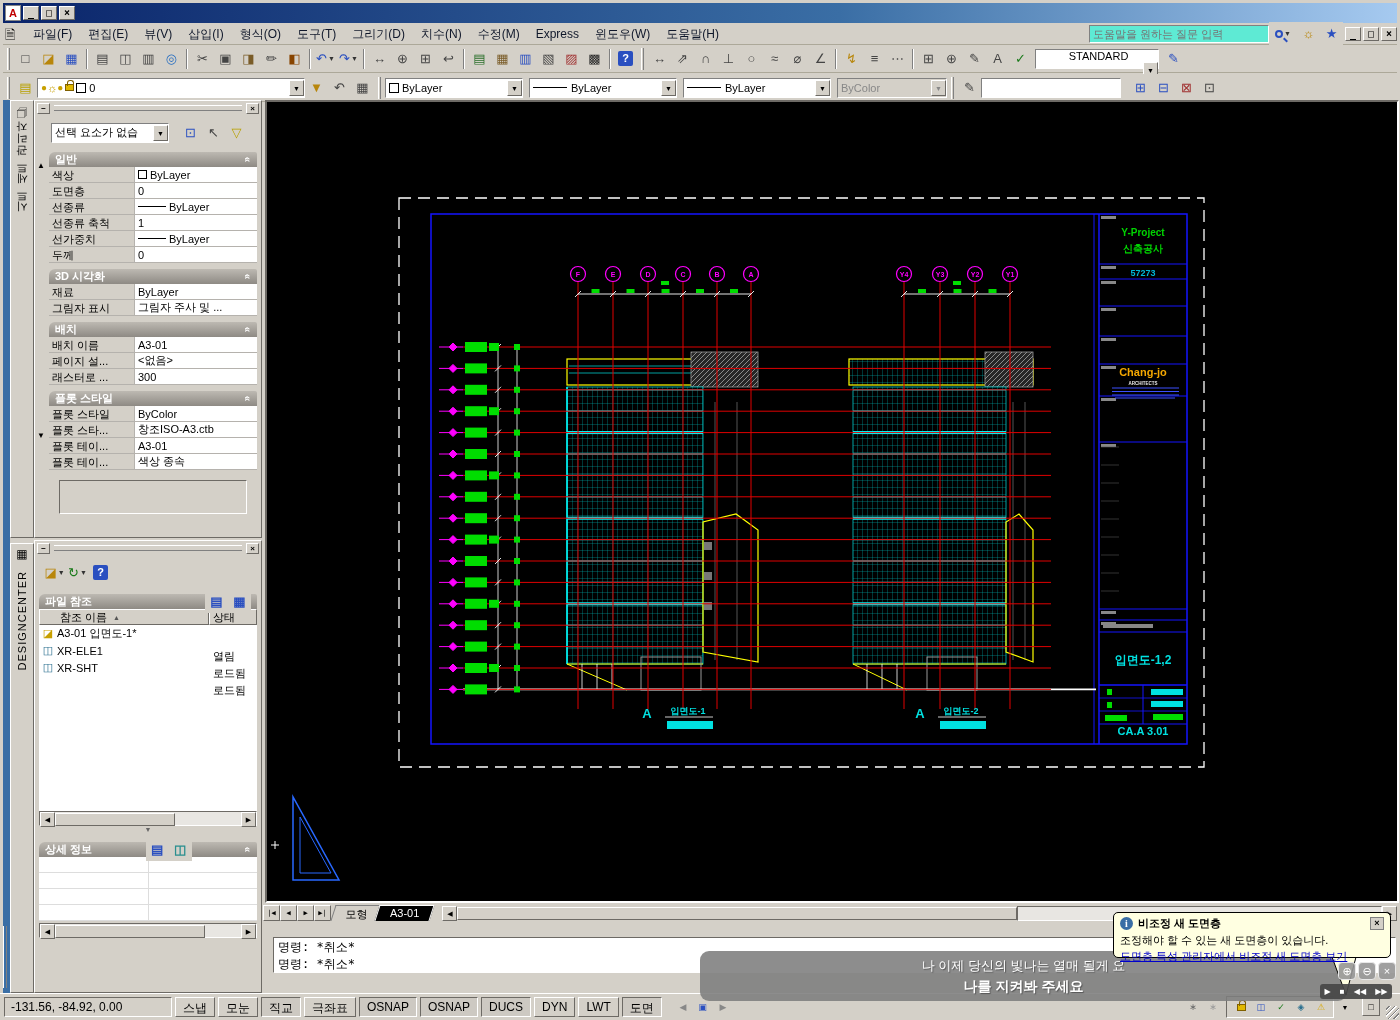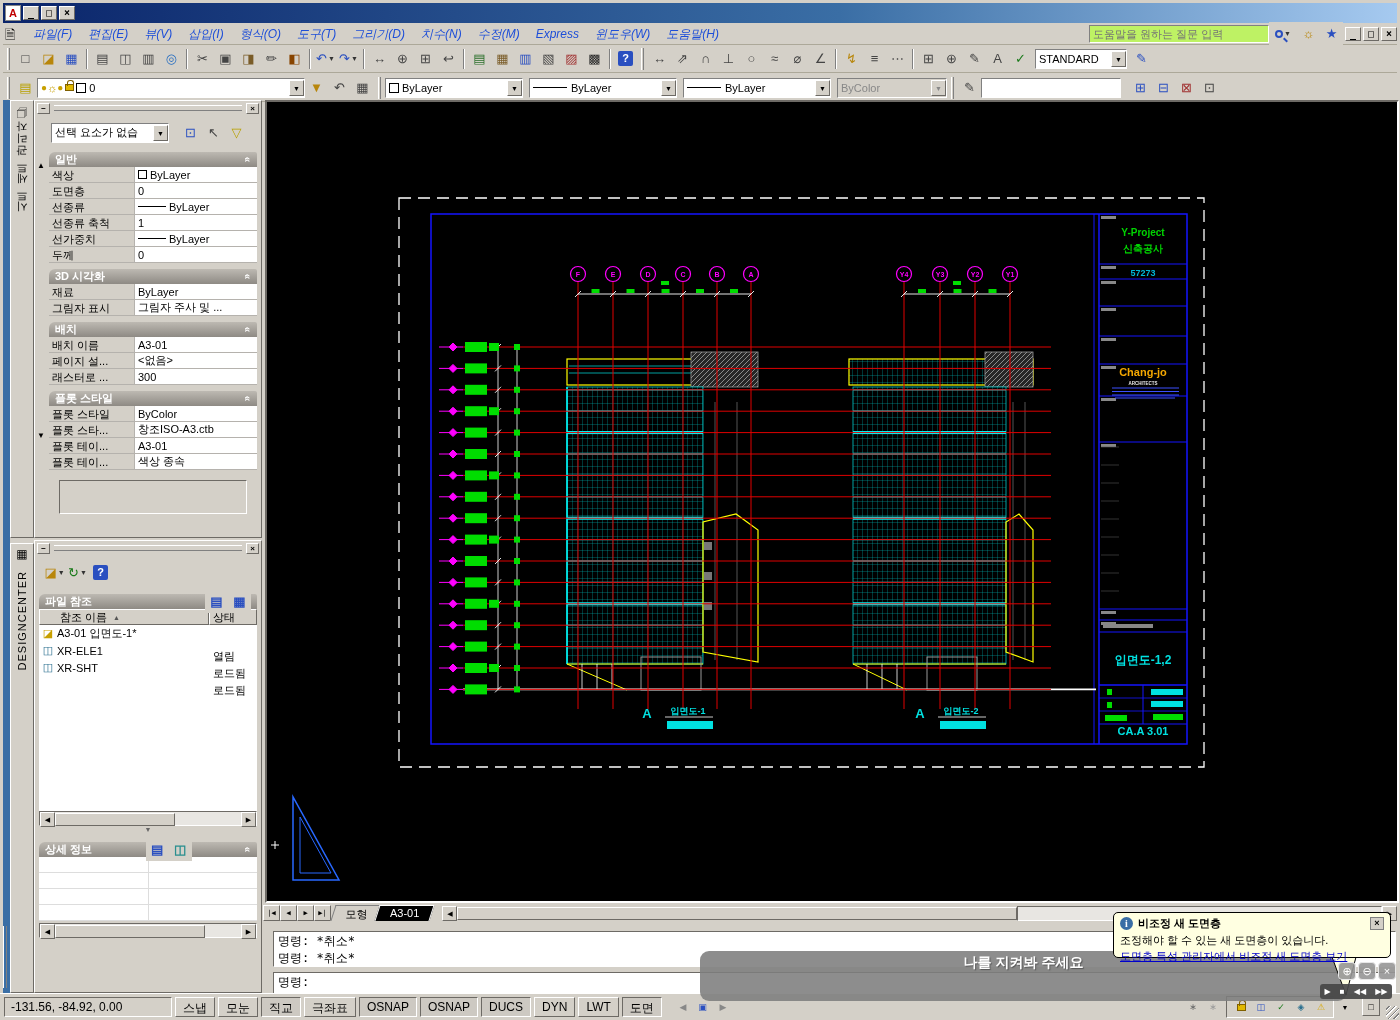--- a/index.html
+++ b/index.html
@@ -2,36 +2,36 @@
 <html><head>
 <meta charset="utf-8">
 <style>
   * { margin:0; padding:0; box-sizing:border-box; }
   html,body { width:1400px; height:1020px; overflow:hidden; }
   body { font-family:"Liberation Sans", sans-serif; background:#d4d0c8; position:relative; }
 
   
   .raised { border:1px solid; border-color:#ffffff #6d6a65 #6d6a65 #ffffff; background:#d4d0c8; }
   .sunken { border:1px solid; border-color:#6d6a65 #ffffff #ffffff #6d6a65; }
-  .field  { border:1px solid; border-color:#808080 #ffffff #ffffff #808080; background:#bef264; }
+  .field  { border:1px solid; border-color:#808080 #ffffff #ffffff #808080; background:#5eead4; }
 
   
   #titlebar { position:absolute; left:3px; top:3px; right:3px; height:20px;
     background:linear-gradient(90deg,#0a246a,#3a6ea5 60%,#a6caf0); color:#fff;
     display:flex; align-items:center; padding:0 2px; }
   #titlebar .ttext { font-size:12px; font-weight:bold; margin-left:4px; white-space:nowrap; overflow:hidden; flex:1; }
   .winbtn { width:16px; height:14px; font-size:10px; line-height:11px; text-align:center; color:#000;
     font-weight:bold; margin-left:2px; font-family:"DejaVu Sans Mono",monospace; }
   #appicon { width:16px; height:16px; background:#fff; border:1px solid #888; color:#c00000;
     font-weight:bold; font-size:11px; text-align:center; line-height:14px; }
 
   
   #menubar { position:absolute; left:3px; top:23px; right:3px; height:22px; background:#d4d0c8;
     display:flex; align-items:center; border-bottom:1px solid #aca899; }
-  .menuitem { font-size:12px; padding:3px 8px; color:#1d4ed8;font-style:italic; }
+  .menuitem { font-size:12px; padding:3px 8px; color:#0f172a; }
   #helpbox { display:flex; align-items:center; margin-left:auto; }
   #helpinput { width:180px; height:18px; font-size:11px; padding:1px 3px; color:#555; }
   .mini-mag { width:8px; height:8px; border:2px solid #2a4fc0; border-radius:50%; position:relative; }
   .mini-mag::after { content:''; position:absolute; width:5px; height:2px; background:#2a4fc0;
     transform:rotate(45deg); left:6px; top:7px; }
 
   
   .tbrow { position:absolute; left:3px; right:3px; height:28px; background:#d4d0c8;
     display:flex; align-items:center; border-bottom:1px solid #aca899; }
   .grip { width:3px; height:22px; border-left:1px solid #fff; border-right:1px solid #808080; margin:0 4px; }
@@ -95,21 +95,21 @@
   
   #tabsrow { position:absolute; left:263px; top:903px; width:1134px; height:18px; background:#d4d0c8;
     display:flex; align-items:flex-end; }
   .navbtn { width:17px; height:16px; font-size:7px; text-align:center; line-height:14px; font-family:"DejaVu Sans Mono",monospace; }
   .laytab { height:16px; padding:1px 12px; font-size:11px; border:1px solid #808080; border-bottom:none;
     transform:skewX(-18deg); margin-left:-4px; background:#d4d0c8; }
   .laytab span { display:inline-block; transform:skewX(18deg); }
   .laytab.active { background:#000; color:#fff; border-color:#fff; }
 
   
-  #cmdarea { position:absolute; left:263px; top:921px; width:1137px; height:72px; background:#d4d0c8; padding:10px 4px 2px 10px; }
+  #cmdarea { position:absolute; left:263px; top:921px; width:1137px; height:72px; background:#d4d0c8; padding:16px 4px 2px 10px; }
   #cmd-grip { position:absolute; left:3px; top:926px; width:4px; height:62px;
     border-left:1px solid #fff; border-right:1px solid #808080; }
   .cmdbox { background:#fff; font-family:"DejaVu Sans Mono",monospace; font-size:12px; padding:1px 4px; color:#000; }
 
   
   #statusbar { position:absolute; left:0; top:993px; width:1400px; height:27px; background:#d4d0c8;
     border-top:1px solid #fff; display:flex; align-items:center; padding:0 4px; }
   #coords { width:168px; height:20px; font-size:12px; padding:2px 6px; background:#d4d0c8; }
   .stgl { height:20px; font-size:12px; padding:2px 7px; margin-left:3px; }
   .stgl.pressed { border-color:#6d6a65 #fff #fff #6d6a65; background:#cdc9c2; }
@@ -306,21 +306,21 @@
       <div class="tbtn raised">
         <span class="g" style="color: rgb(68, 68, 68);">✎</span>
       </div>
       <div class="tbtn raised">
         <span class="g" style="color: rgb(68, 68, 68);">A</span>
       </div>
       <div class="tbtn raised">
         <span class="g" style="color: rgb(26, 122, 26);">✓</span>
       </div>
     </span>
-  <div class="combo" style="width:92px;margin:0 3px;">
+  <div class="combo" style="width:124px;margin:0 3px;flex-direction:column;">
     <span>STANDARD</span>
       <span class="cdd">▼</span>
     </div>
   <span id="dimstyle-btn" style="display:flex;">
       <div class="tbtn raised">
         <span class="g" style="color: rgb(42, 79, 192);">✎</span>
       </div>
     </span>
 </div>
 
@@ -974,23 +974,20 @@
 </div>
 
 <div id="cmd-grip"></div>
 <div id="cmdarea">
   <div class="cmdbox sunken" style="height:36px;">
     <div id="cmd-hist">
         <div>명령: *취소*</div>
         <div>명령: *취소*</div>
       </div>
   </div>
-  <div class="cmdbox sunken" style="height:22px;margin-top:5px;">
-    <span>명령:</span>
-  </div>
 </div>
 
 <div id="statusbar">
   <div id="coords" class="sunken">-131.56, -84.92, 0.00</div>
   <span id="status-toggles" style="display:flex;">
       <div class="stgl raised">스냅</div>
       <div class="stgl raised">모눈</div>
       <div class="stgl raised pressed">직교</div>
       <div class="stgl raised">극좌표</div>
       <div class="stgl raised pressed">OSNAP</div>
@@ -1016,20 +1013,21 @@
     <div class="mini-ic" style="color:#1a7a1a;">✓</div>
     <div class="mini-ic" style="color:#2a6f8f;">◈</div>
     <div class="mini-ic" style="color:#d8a800;">⚠</div>
   </div>
   <div class="mini-ic" style="font-size:7px;">▼</div>
   <div class="mini-ic raised" style="margin:0 16px 0 8px;">□</div>
 </div>
 <div id="resize-grip"></div>
 
 <div id="subtitle">
+  <div class="l1">나 이제 당신의 빛나는 열매 될게 요</div>
   <div class="l2">나를 지켜봐 주세요</div>
 </div>
 
 <div id="balloon">
   <div class="btitle">
     <span class="info-ic">i</span>
     <span>비조정 새 도면층</span>
     <span class="bclose">×</span>
   </div>
   <div class="bmsg">조정해야 할 수 있는 새 도면층이 있습니다.</div>

